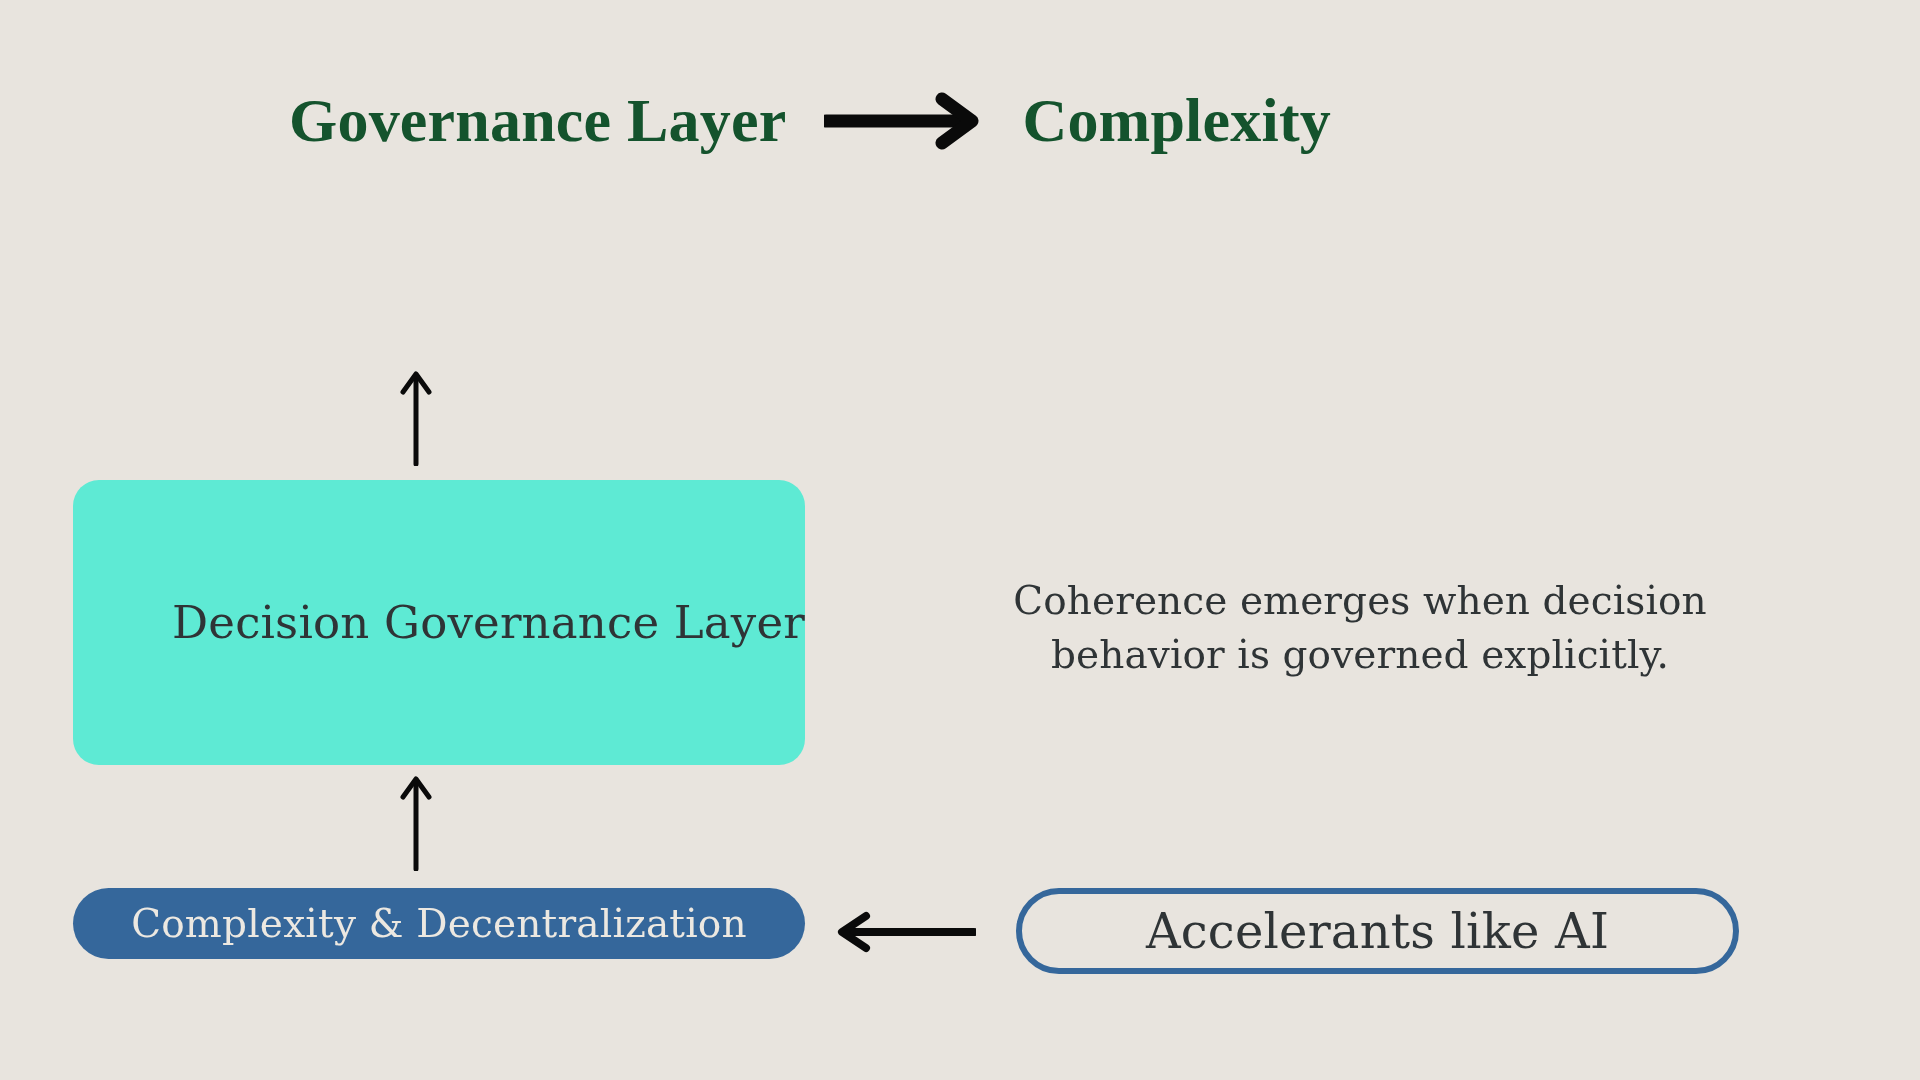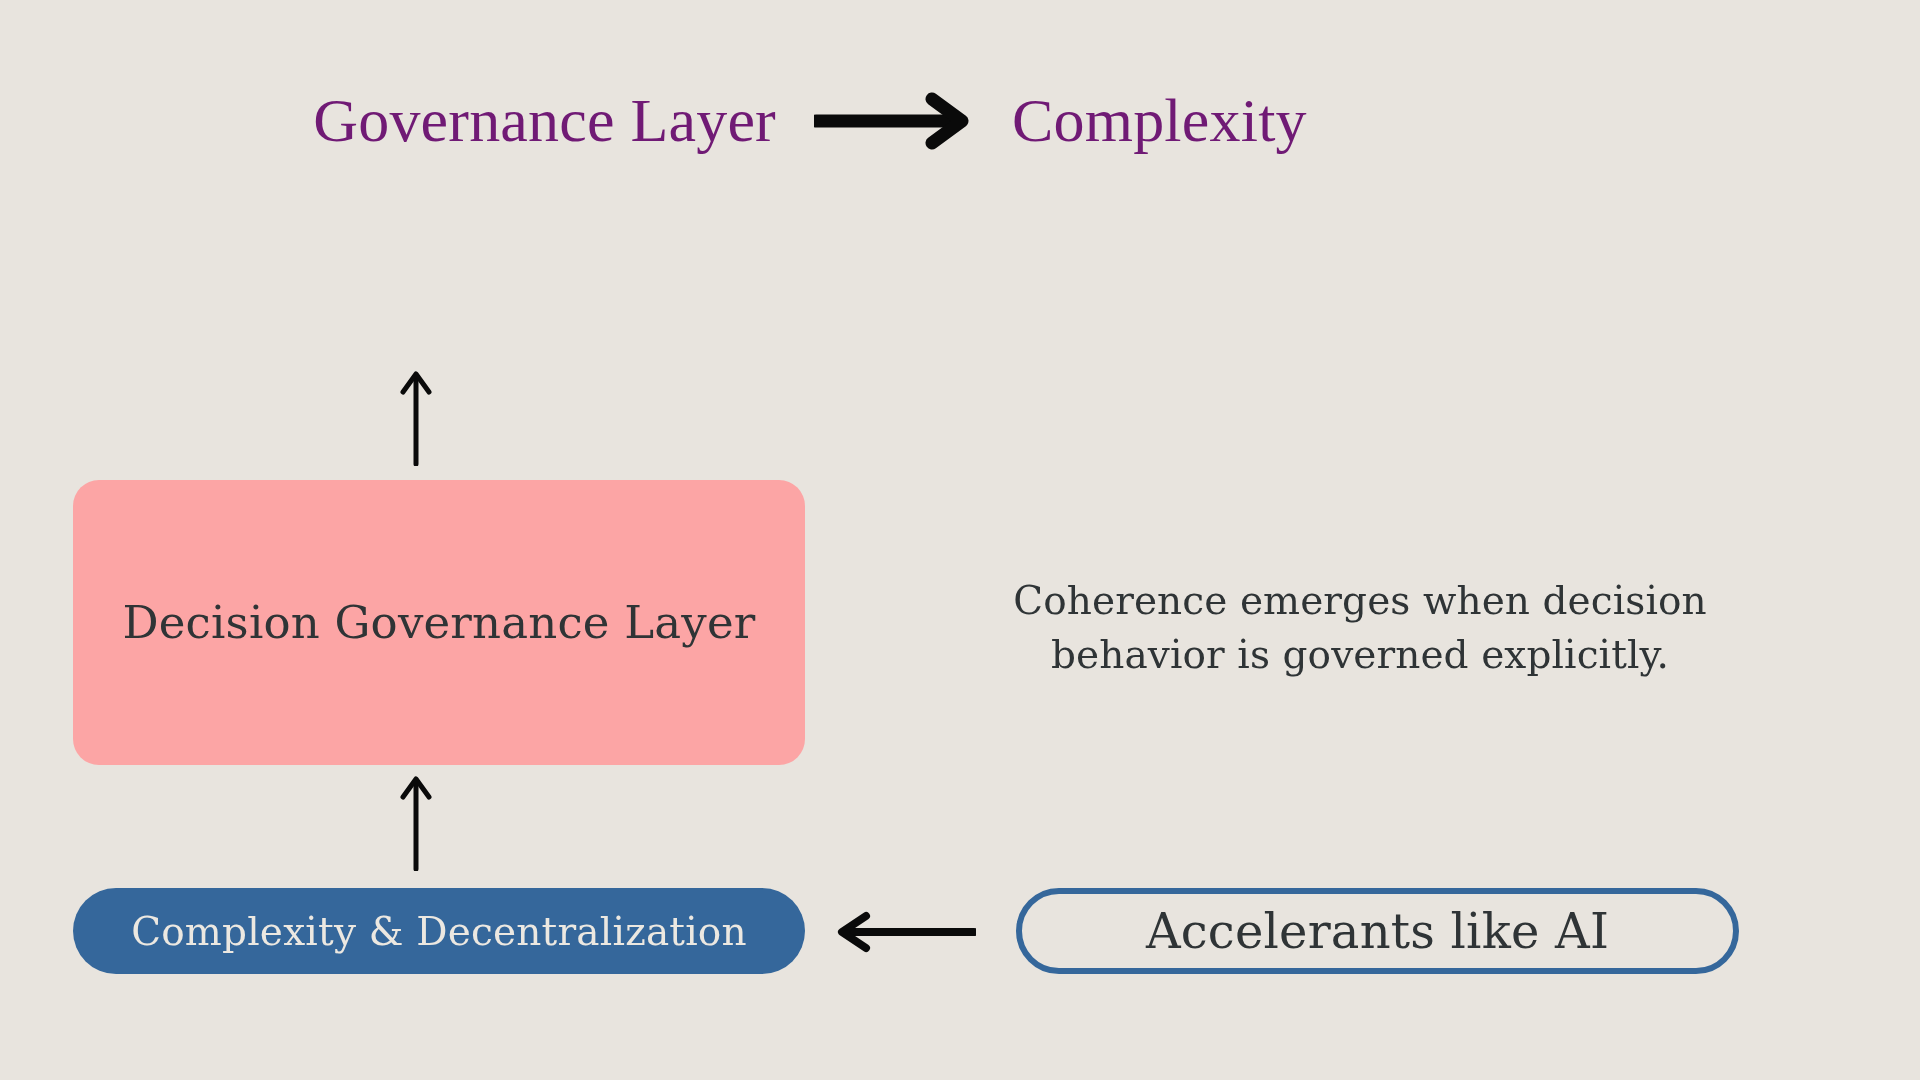--- a/index.html
+++ b/index.html
@@ -26,23 +26,23 @@
     left: 0;
     top: 88px;
     width: 1620px;
     display: flex;
     align-items: center;
     justify-content: center;
     gap: 38px;
   }
   .title-text {
     font-family: "Liberation Serif", "DejaVu Serif", serif;
-    font-weight: normal;
+    font-weight: bold;
     font-size: 62px;
-    color: #701a75;
+    color: #14532d;
     line-height: 1.05;
     letter-spacing: 0.2px;
     white-space: nowrap;
   }
   .title-arrow {
     display: block;
   }
 
   
   .box {
@@ -67,35 +67,36 @@
     font-size: 45px;
     color: #2f3436;
     letter-spacing: 0.3px;
   }
 
   .box-dgl {
     left: 73px;
     top: 480px;
     width: 732px;
     height: 285px;
-    background: #fca5a5;
+    background: #5eead4;
     border-radius: 26px;
+    justify-content: flex-end;
   }
   .box-dgl .box-label {
     font-family: "DejaVu Serif", serif;
     font-size: 45px;
     color: #2f3436;
     letter-spacing: 0.2px;
   }
 
   .box-complexity {
     left: 73px;
     top: 888px;
     width: 732px;
-    height: 86px;
+    height: 71px;
     background: #35679b;
     border-radius: 43px;
   }
   .box-complexity .box-label {
     font-family: "DejaVu Serif", serif;
     font-size: 39px;
     color: #ece8e1;
     letter-spacing: 0.2px;
   }
 

